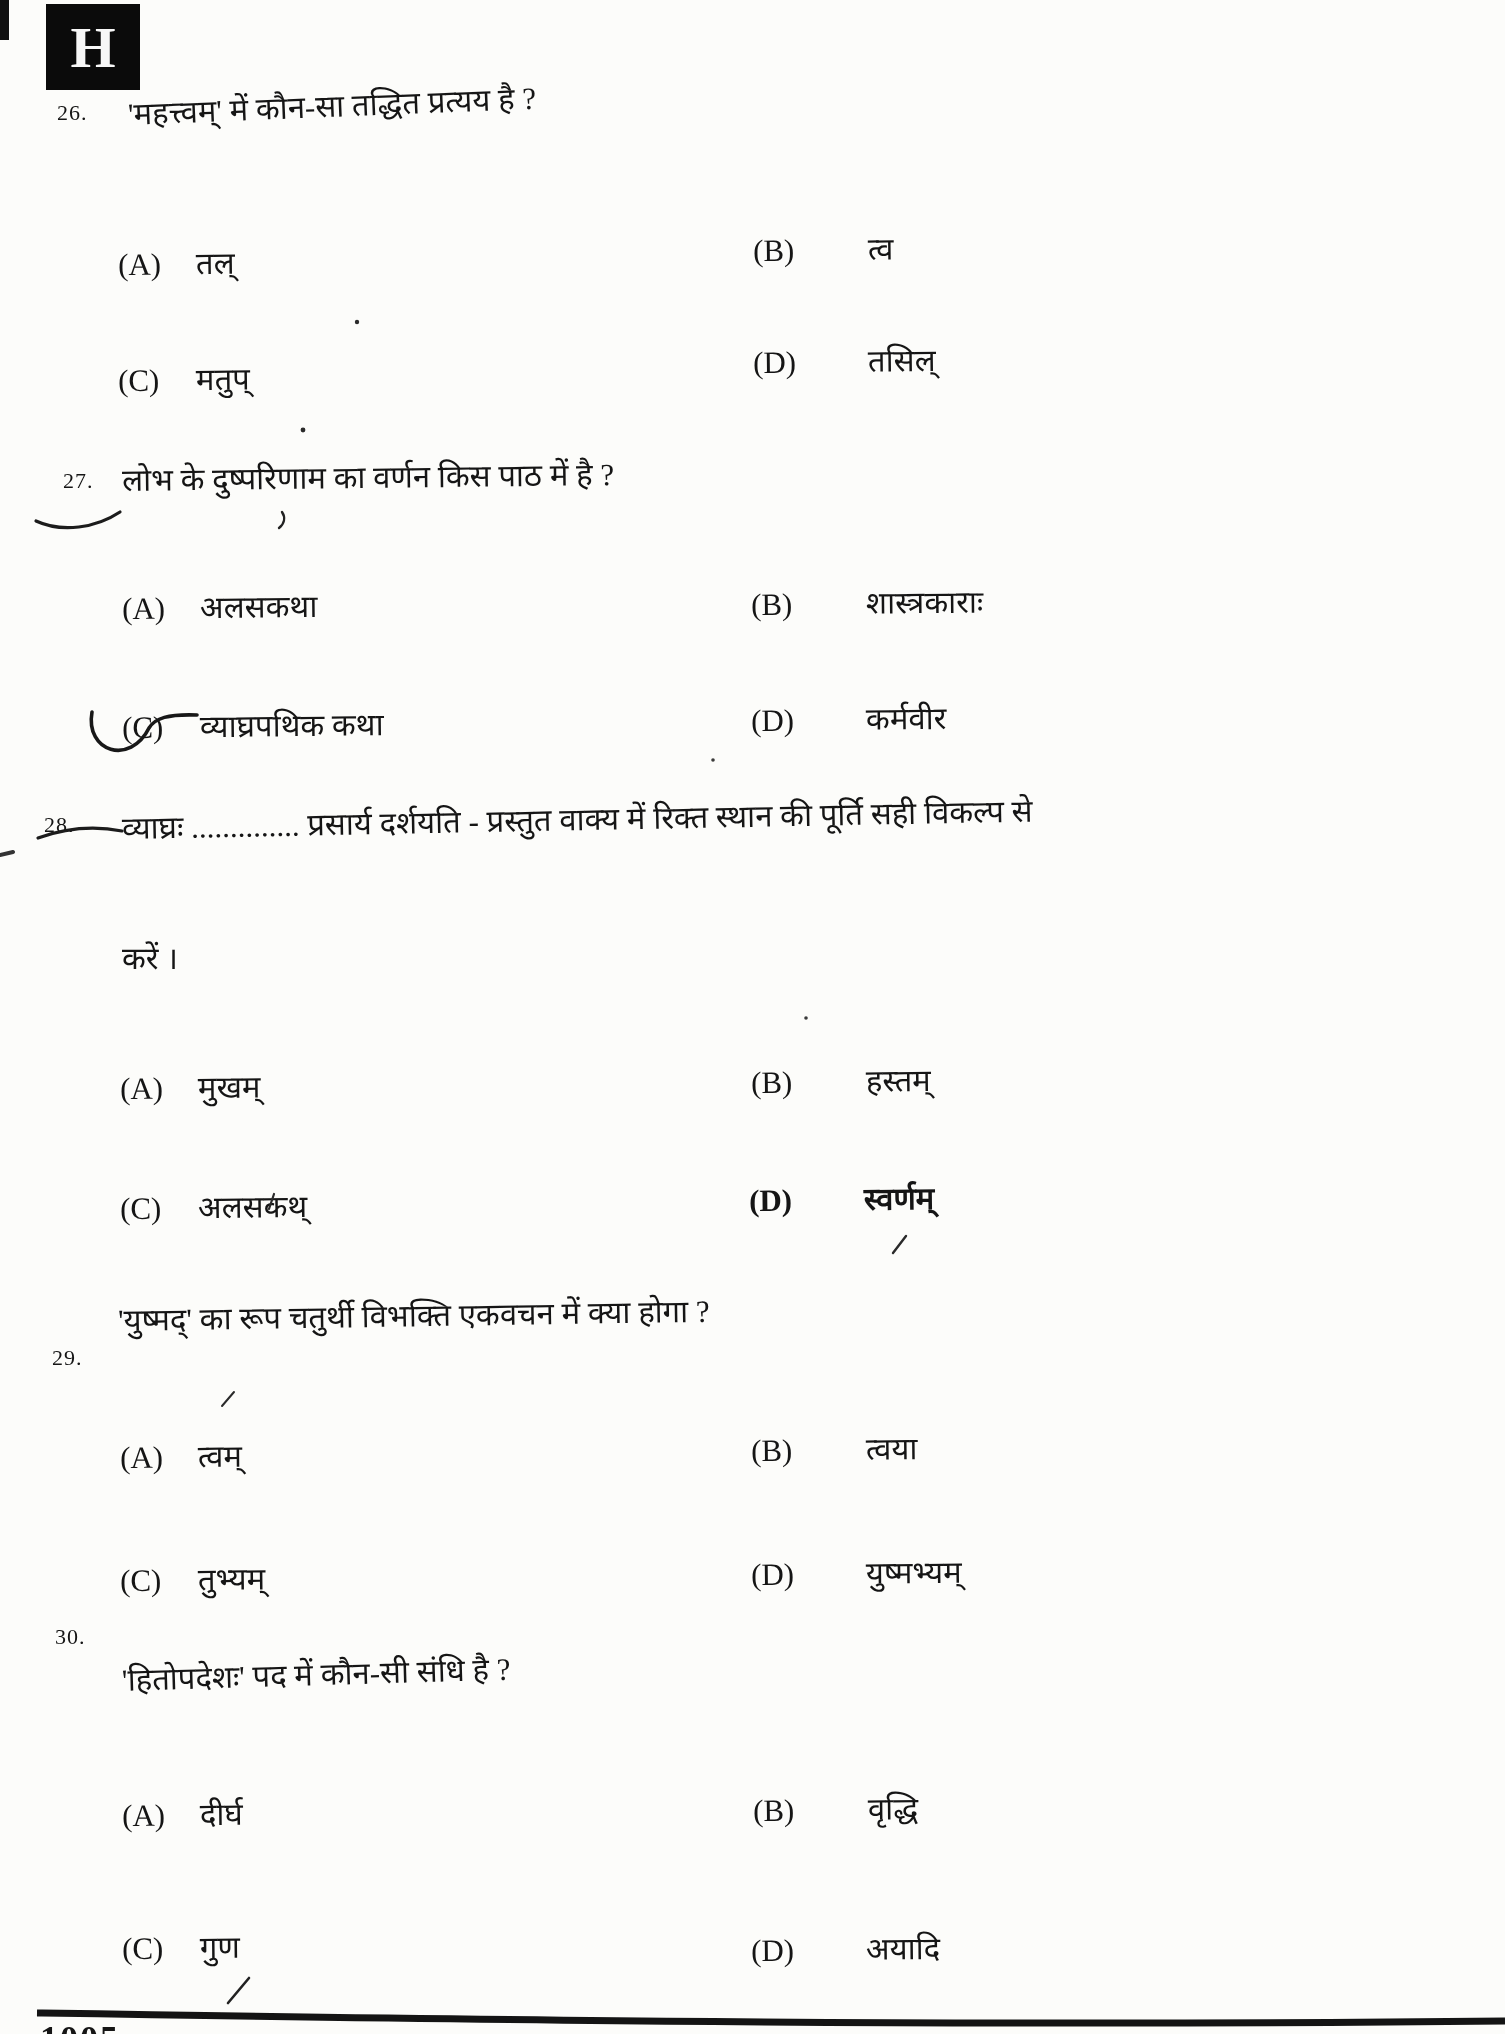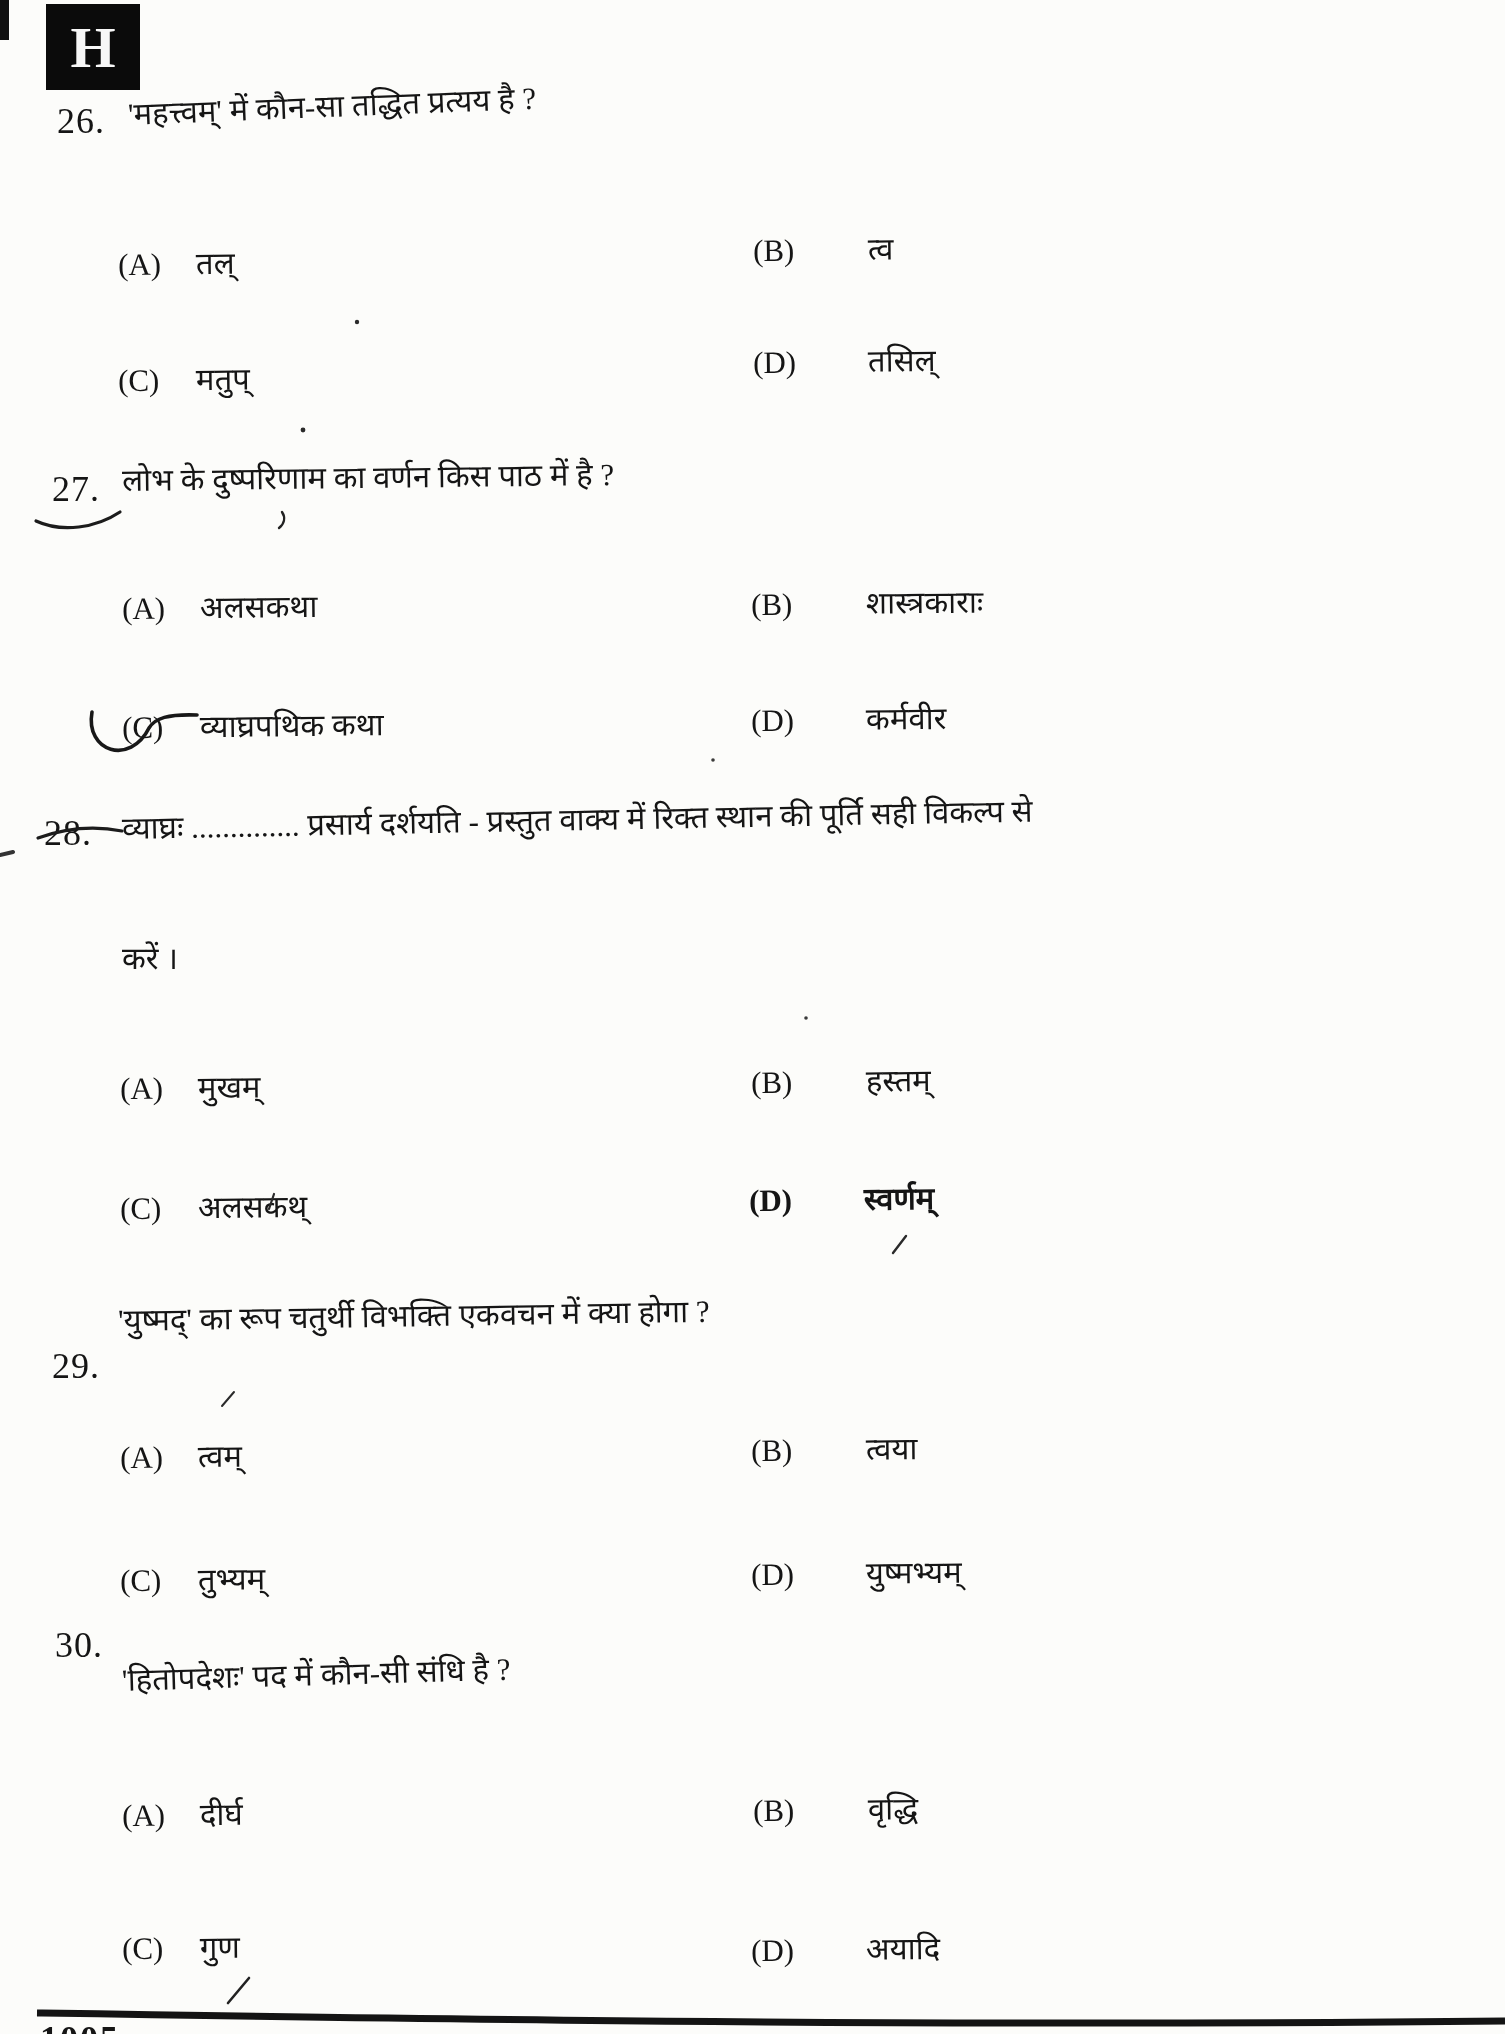--- a/index.html
+++ b/index.html
@@ -10,21 +10,21 @@
     font-family:"Liberation Serif","DejaVu Serif",serif;
   }
   .abs { position:absolute; }
   .badge {
     position:absolute; left:46px; top:4px; width:94px; height:86px;
     background:#0b0b0b; color:#f7f7f7;
     display:flex; align-items:center; justify-content:center;
     font-size:58px; font-weight:bold; font-family:"Liberation Serif",serif;
   }
   .corner-artifact { position:absolute; left:0; top:0; width:9px; height:40px; background:#111; }
-  .qnum { position:absolute; font-size:36px; letter-spacing:1px; }
+  .qnum { position:absolute; font-size:22px; letter-spacing:1px; }
   .qtext { position:absolute; font-size:31px; white-space:nowrap; transform-origin:left center; }
   .opt { position:absolute; display:flex; align-items:baseline; font-size:31px; white-space:nowrap; transform-origin:left center; transform:rotate(-0.6deg); }
   .opt .olabel { display:inline-block; width:78px; font-family:"Liberation Serif",serif; }
   .opt.col2 .olabel { width:115px; }
   .opt .otext { display:inline-block; }
   .pen { position:absolute; left:0; top:0; pointer-events:none; }
   .footer-code { position:absolute; left:40px; top:2018px; font-size:36px; font-weight:bold; letter-spacing:2px; }
 </style>
 </head>
 <body>
@@ -47,21 +47,21 @@
   </div>
   <div class="opt" style="left:118px; top:358px;">
     <span class="olabel">(C)</span>
     <span class="otext">मतुप्</span>
   </div>
   <div class="opt col2" style="left:753px; top:340px;">
     <span class="olabel">(D)</span>
     <span class="otext">तसिल्</span>
   </div>
 
-  <span class="qnum abs" style="left:52px; top:468px;">27.</span>
+  <span class="qnum abs" style="left:63px; top:468px;">27.</span>
   <span class="qtext" style="left:122px; top:458px; transform:rotate(-0.7deg);">लोभ के दुष्परिणाम का वर्णन किस पाठ में है ?</span>
 
   <div class="opt" style="left:122px; top:586px;">
     <span class="olabel">(A)</span>
     <span class="otext">अलसकथा</span>
   </div>
   <div class="opt col2" style="left:751px; top:582px;">
     <span class="olabel">(B)</span>
     <span class="otext">शास्त्रकाराः</span>
   </div>

